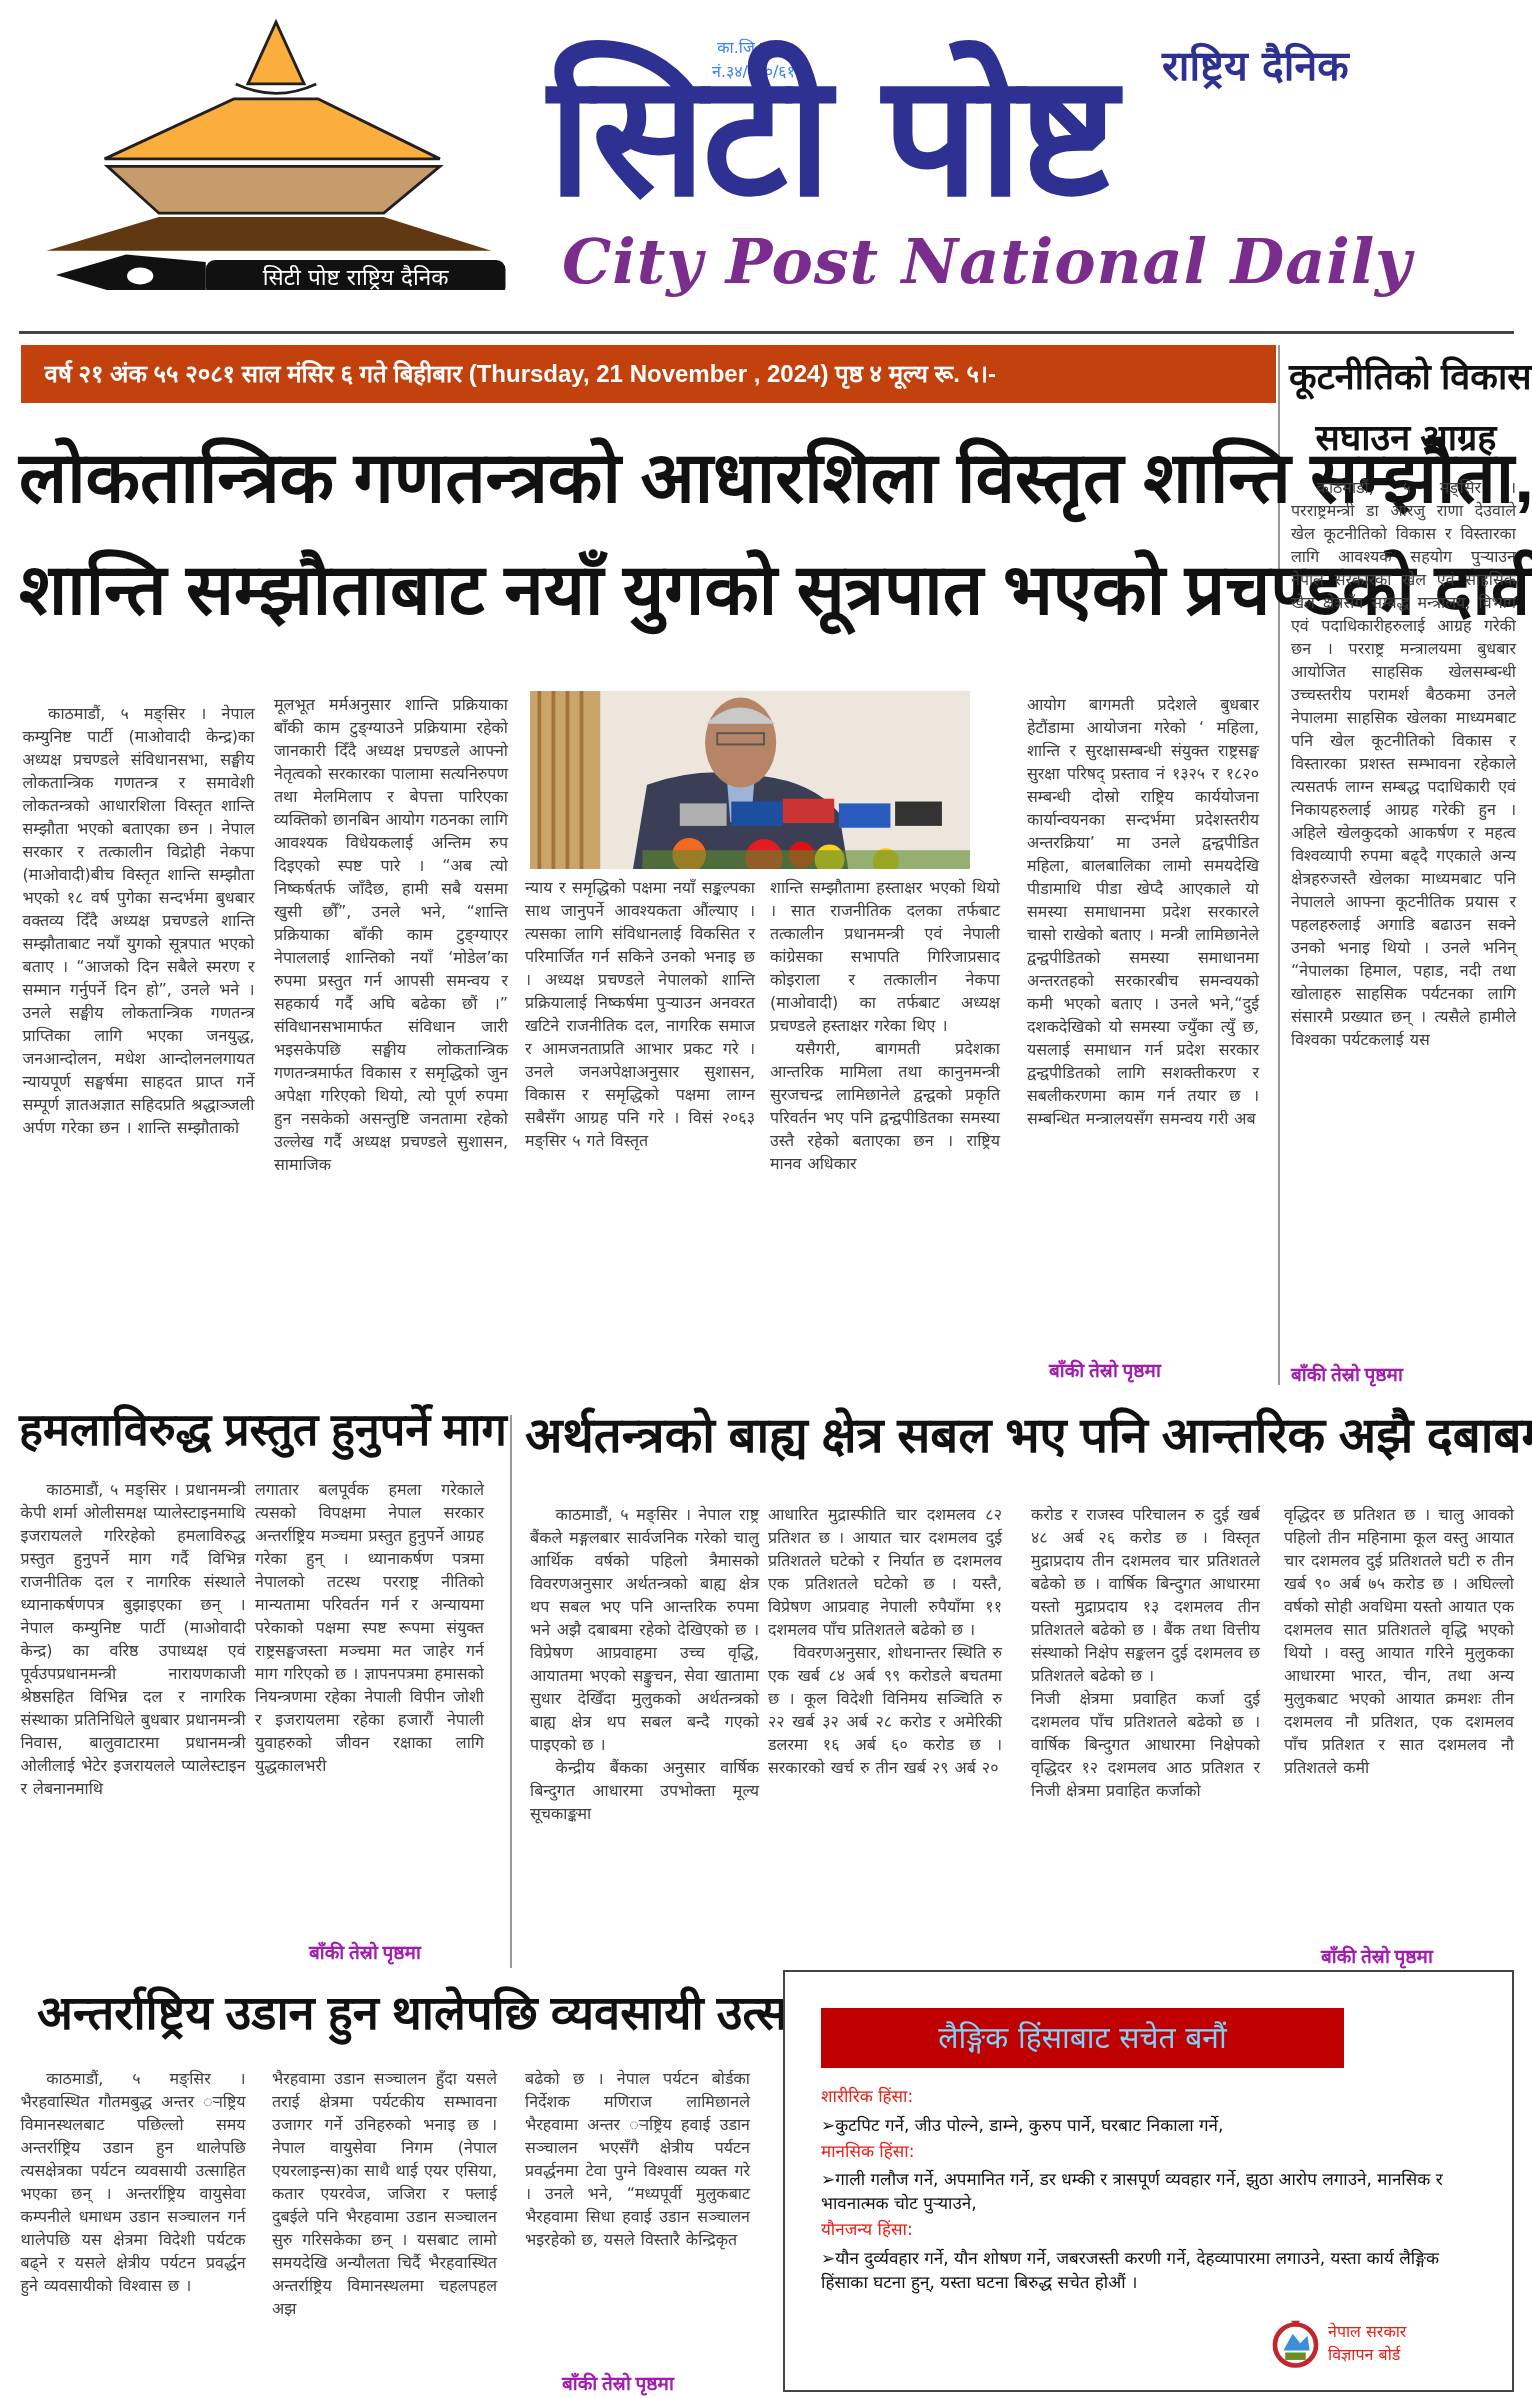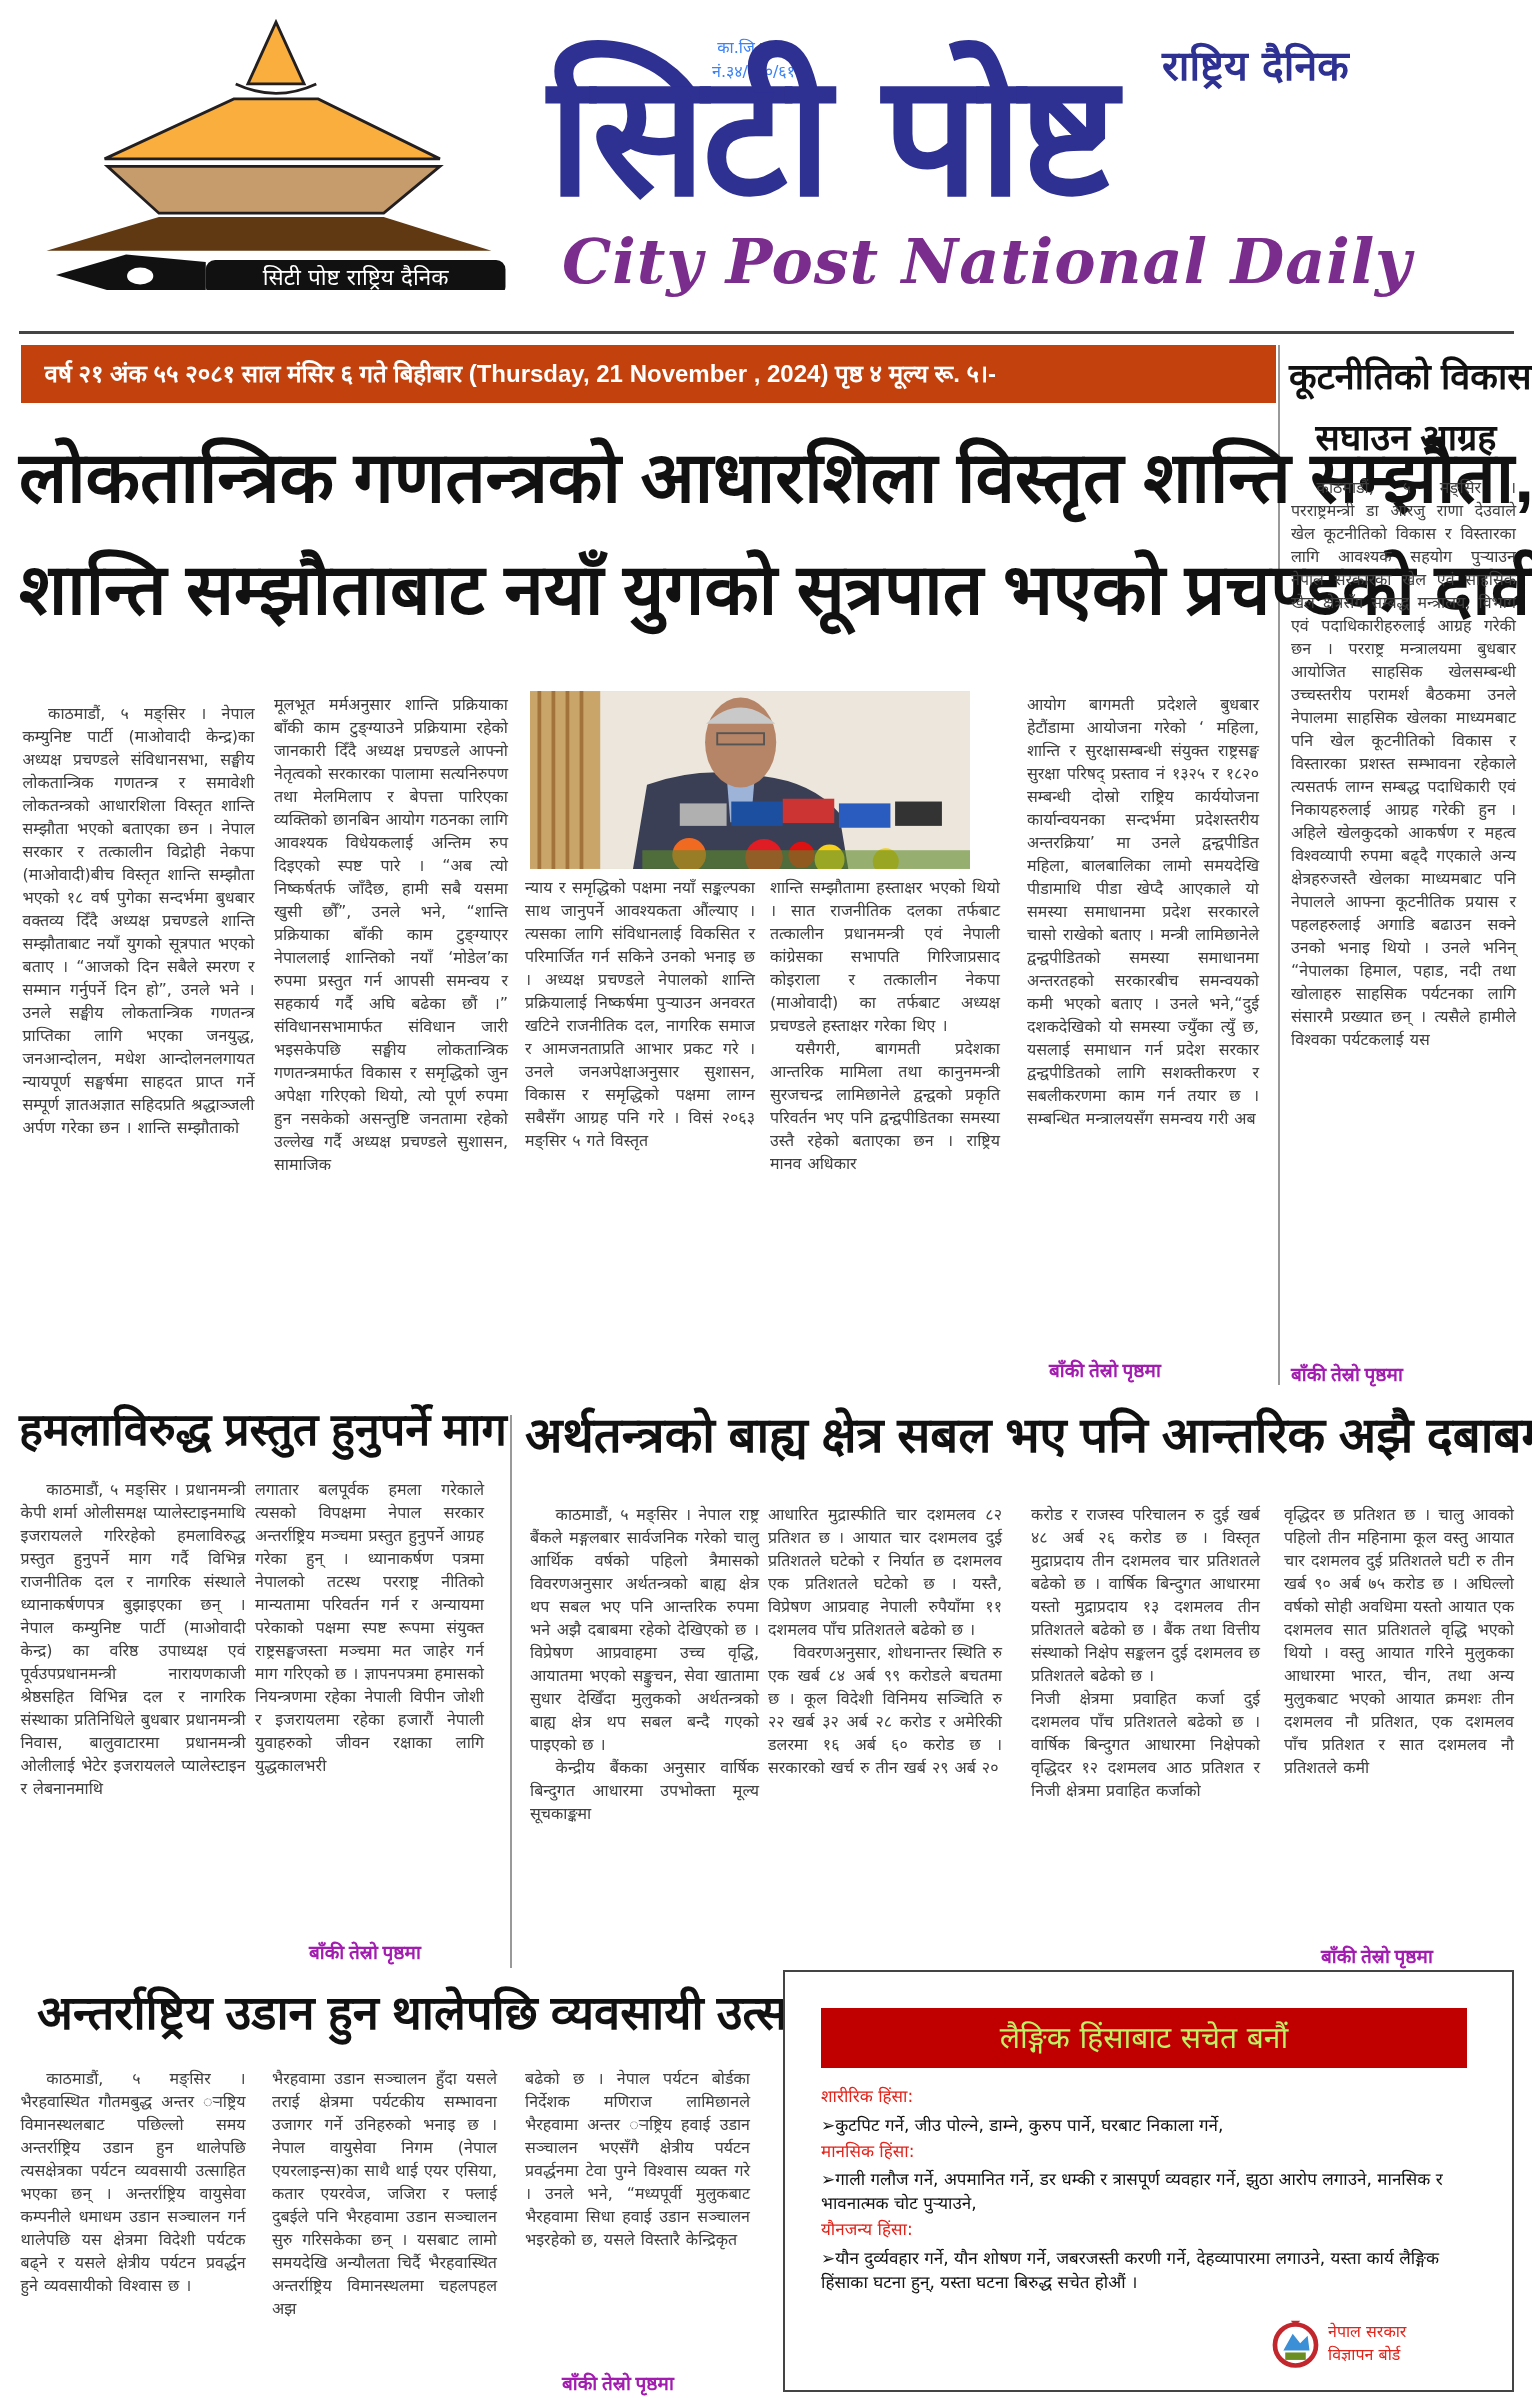--- a/index.html
+++ b/index.html
@@ -66,21 +66,21 @@
 
   
   #hl-flight { left: 37px; top: 1983px; width: 712px; font-size: 47px; line-height: 60px; }
   #flight-c1 { left: 20.6px; top: 2067px; width: 225px; }
   #flight-c2 { left: 272px; top: 2067px; width: 225px; }
   #flight-c3 { left: 525px; top: 2067px; width: 225px; }
   #flight-more { left: 562px; top: 2370px; }
 
   
   #ad { left: 783px; top: 1970px; width: 731px; height: 422px; border: 2.8px solid #444; background: #fff; }
-  #ad-banner { position: absolute; left: 36px; top: 36px; width: 646px; height: 60px; background: #c00000; color: #bef264; text-align: center; font-size: 30px; line-height: 60px; font-family: "DejaVu Sans", sans-serif; }
+  #ad-banner { position: absolute; left: 36px; top: 36px; width: 523px; height: 60px; background: #c00000; color: #7dd3fc; text-align: center; font-size: 30px; line-height: 60px; font-family: "DejaVu Sans", sans-serif; }
   .ad-cat { position: absolute; left: 36px; color: #e2231a; font-size: 17px; font-family: "DejaVu Sans", sans-serif; }
   .ad-item { position: absolute; left: 36px; color: #111; font-size: 17px; line-height: 24px; font-family: "DejaVu Sans", sans-serif; width: 656px; }
   #ad-cat-1 { top: 112px; }
   #ad-item-1 { top: 141px; }
   #ad-cat-2 { top: 167px; }
   #ad-item-2 { top: 195px; }
   #ad-cat-3 { top: 245px; }
   #ad-item-3 { top: 274px; }
   #ad-emblem { position: absolute; left: 487px; top: 345px; width: 47px; height: 56px; }
   #ad-org { position: absolute; left: 543px; top: 349px; color: #e2231a; font-size: 16px; line-height: 22.5px; font-family: "DejaVu Sans", sans-serif; }

